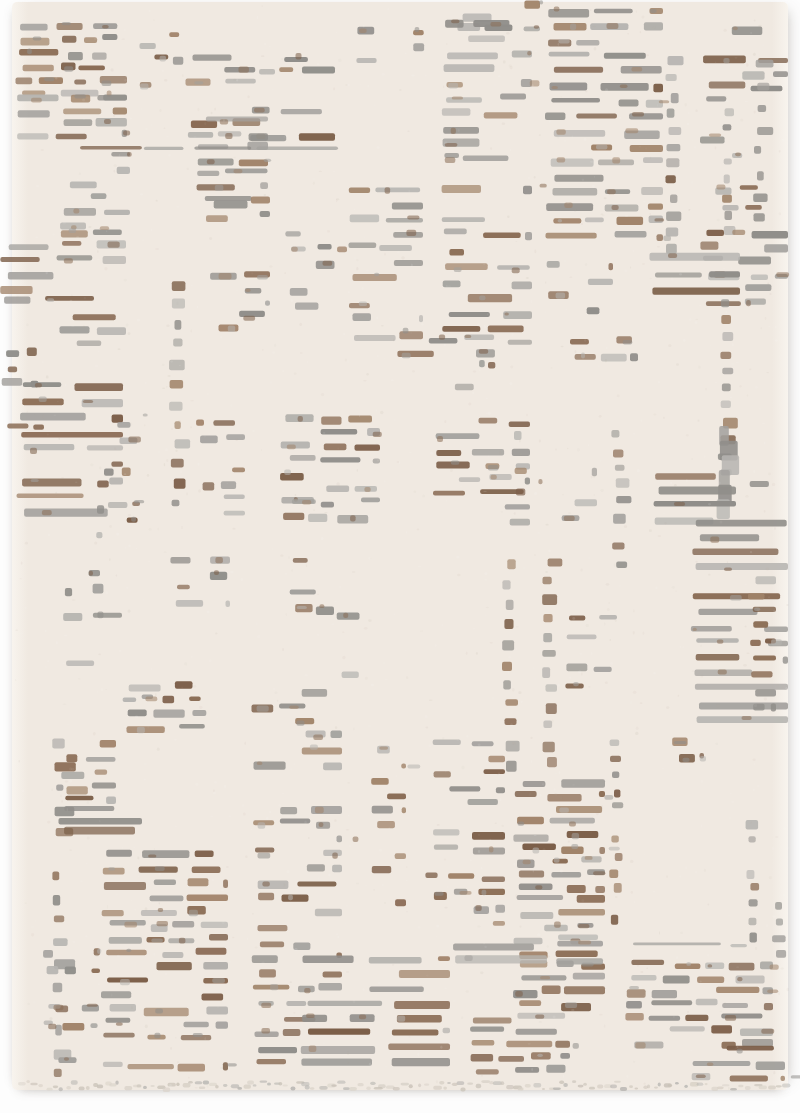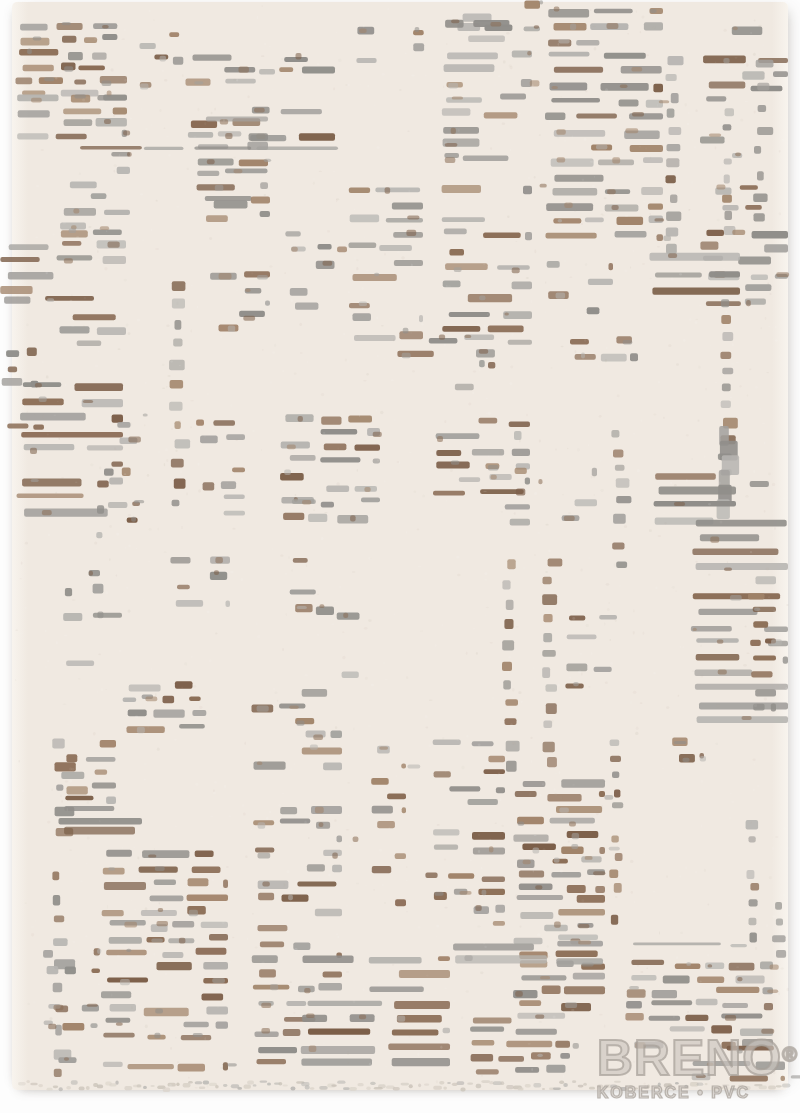--- a/index.html
+++ b/index.html
@@ -2271,17 +2271,13 @@
       <rect x="786.5" y="987.8" width="2.5" height="3.5" rx="2" fill="#b9ab9c" fill-opacity="0.09"></rect>
       <rect x="387.2" y="8.1" width="2.1" height="2.3" rx="2" fill="#ffffff" fill-opacity="0.08"></rect>
       <rect x="499.0" y="374.5" width="2.6" height="2.6" rx="2" fill="#ffffff" fill-opacity="0.04"></rect>
       <rect x="676.1" y="363.2" width="2.8" height="2.5" rx="2" fill="#b9ab9c" fill-opacity="0.11"></rect>
       <rect x="142.4" y="598.3" width="1.5" height="2.8" rx="2" fill="#ffffff" fill-opacity="0.06"></rect>
       <rect x="576.8" y="447.9" width="3.3" height="3.5" rx="2" fill="#b9ab9c" fill-opacity="0.04"></rect>
       <rect x="62.5" y="221.5" width="3.5" height="3.1" rx="2" fill="#ffffff" fill-opacity="0.06"></rect>
       <rect x="345.5" y="245.7" width="1.9" height="1.4" rx="2" fill="#ffffff" fill-opacity="0.06"></rect>
       <rect x="131.0" y="1006.3" width="1.7" height="2.8" rx="2" fill="#b9ab9c" fill-opacity="0.10"></rect>
     </svg>
-  <div class="watermark" style="color: rgba(250, 248, 245, 0.28); -webkit-text-stroke: 2px rgba(167, 160, 152, 0.7);">
-    <div class="wm-brand"><span>BRENO</span><span class="wm-reg">®</span></div>
-    <div class="wm-tagline" style="-webkit-text-stroke: 1.2px rgba(167, 160, 152, 0.7);">KOBERCE • PVC</div>
-  </div>
 </div>
 
 </body></html>

